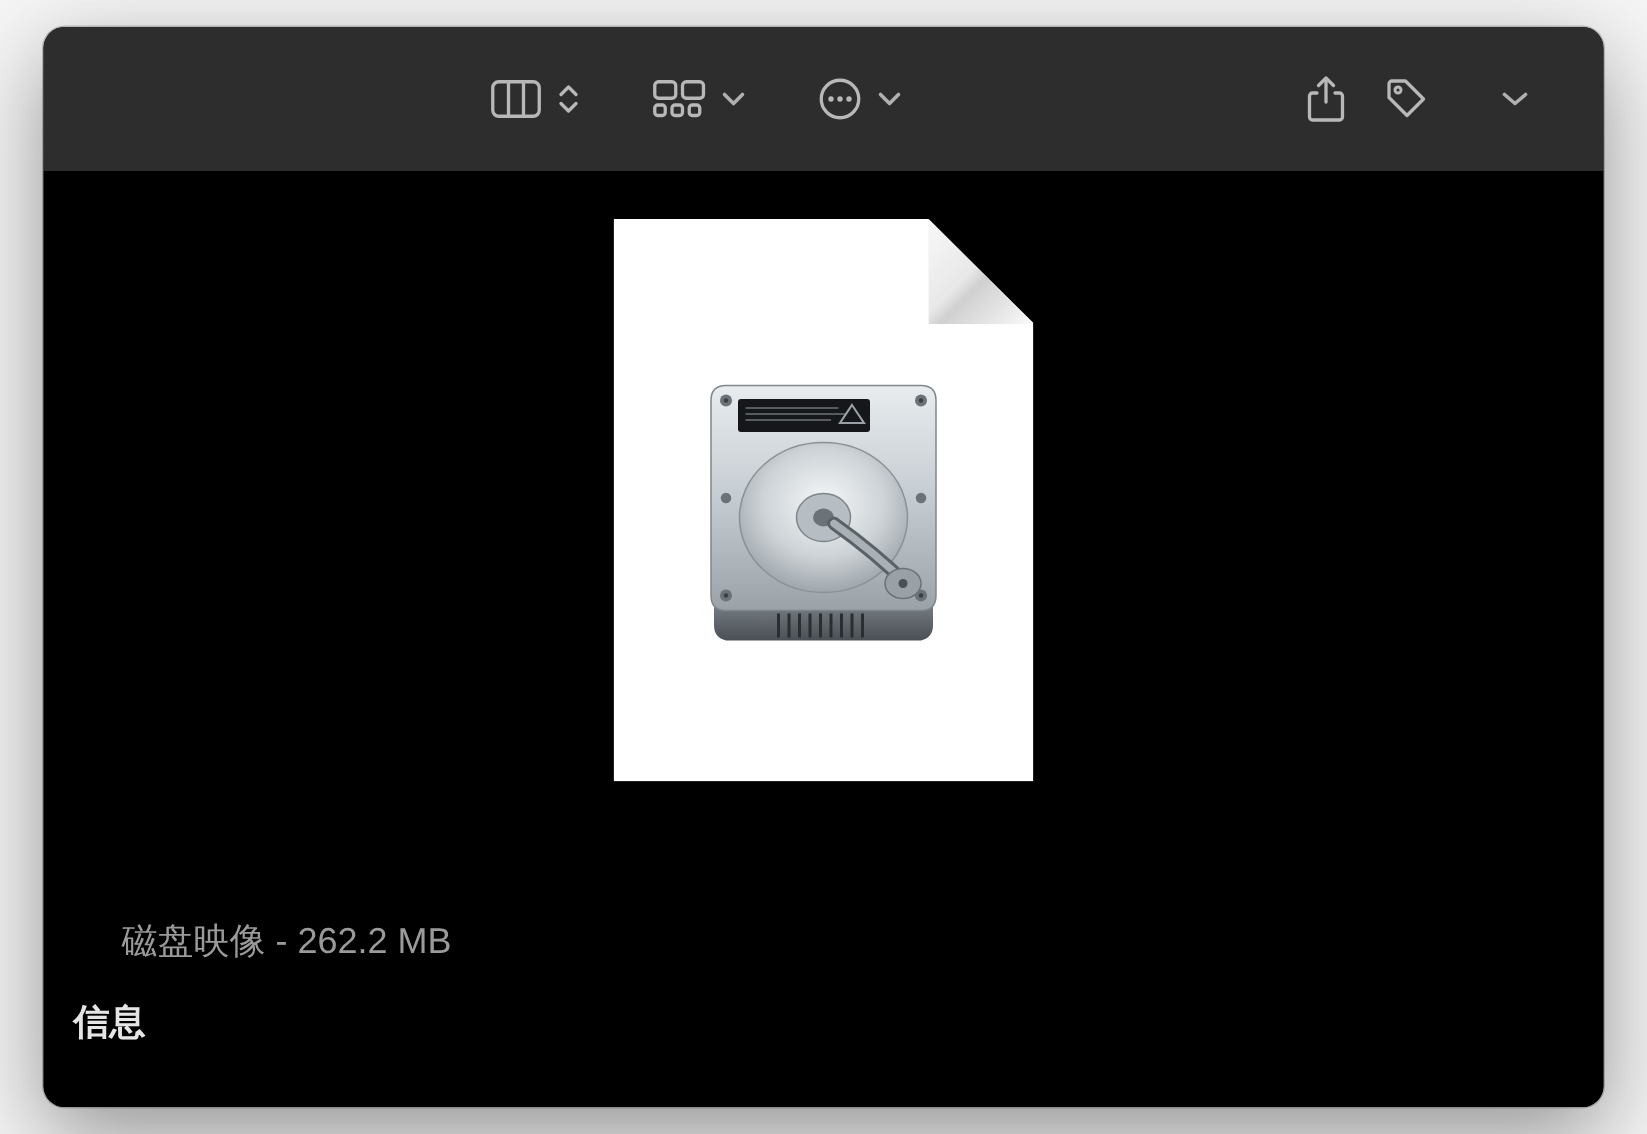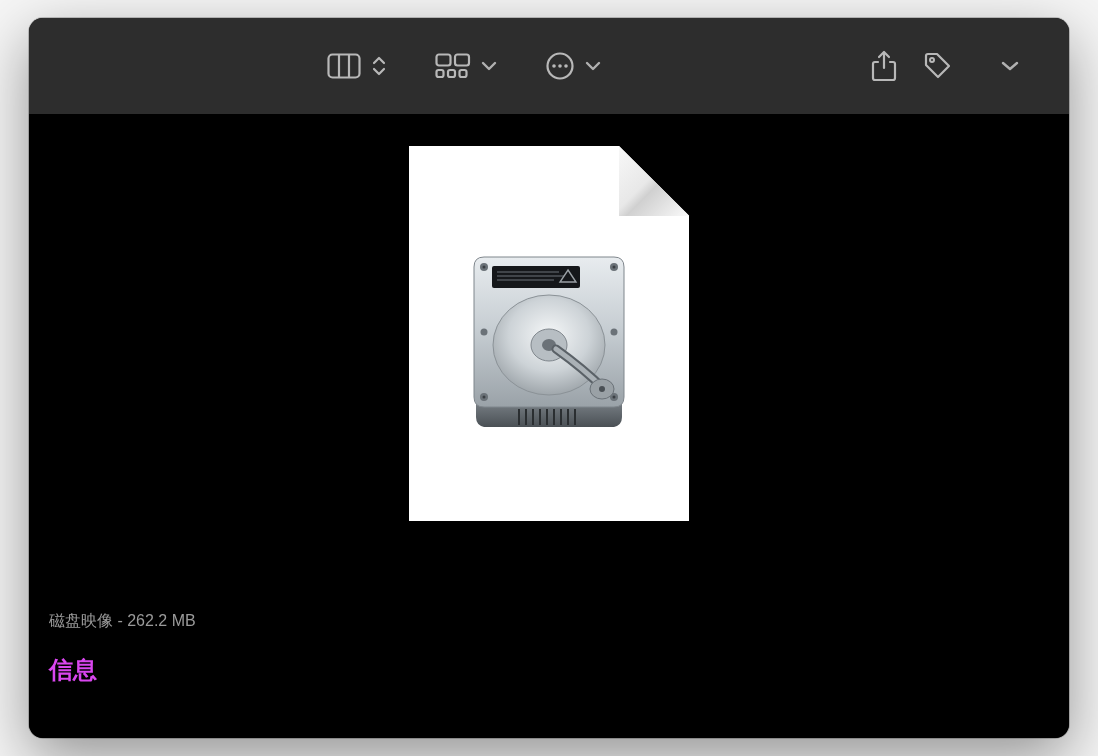--- a/index.html
+++ b/index.html
@@ -106,28 +106,29 @@
     vertical-align: bottom;
   }
   .filename-tail {
     font-size: 30px;
     font-weight: 600;
     color: #fefefe;
     letter-spacing: 0.2px;
   }
   .subtitle {
     margin-top: 10px;
-    font-size: 16px;
+    font-size: 24px;
     color: #9a9a9a;
+    margin-left: 32px;
   }
   .section-label {
     margin-top: 22px;
     font-size: 24px;
     font-weight: 600;
-    color: #d946ef;
+    color: #e5e5e5;
   }
   .spacer-flex { flex: 1; }
 </style>
 </head>
 <body>
 
 <div class="window">
 
   <div class="toolbar">
     <div class="toolbar-left-spacer"></div>

